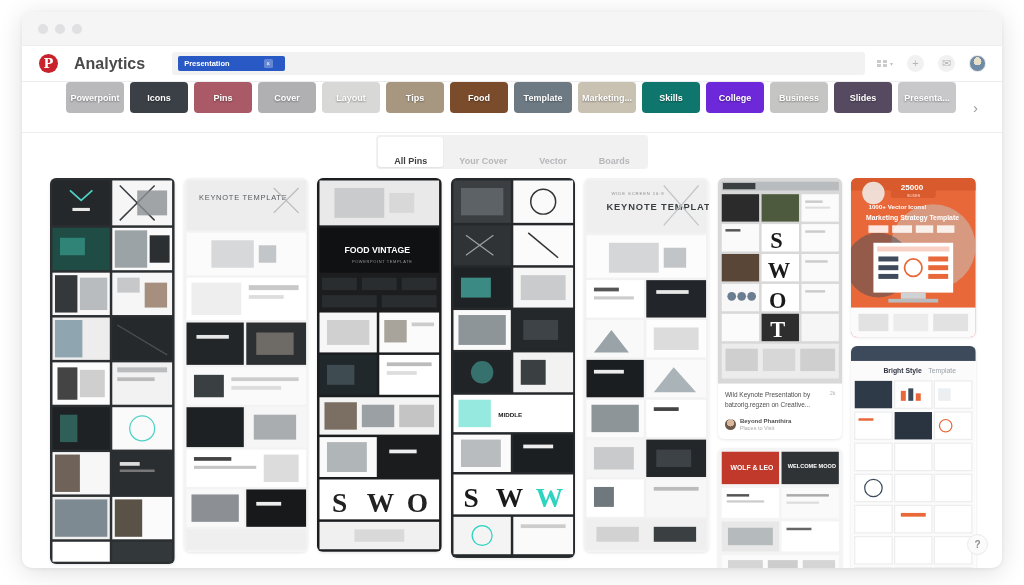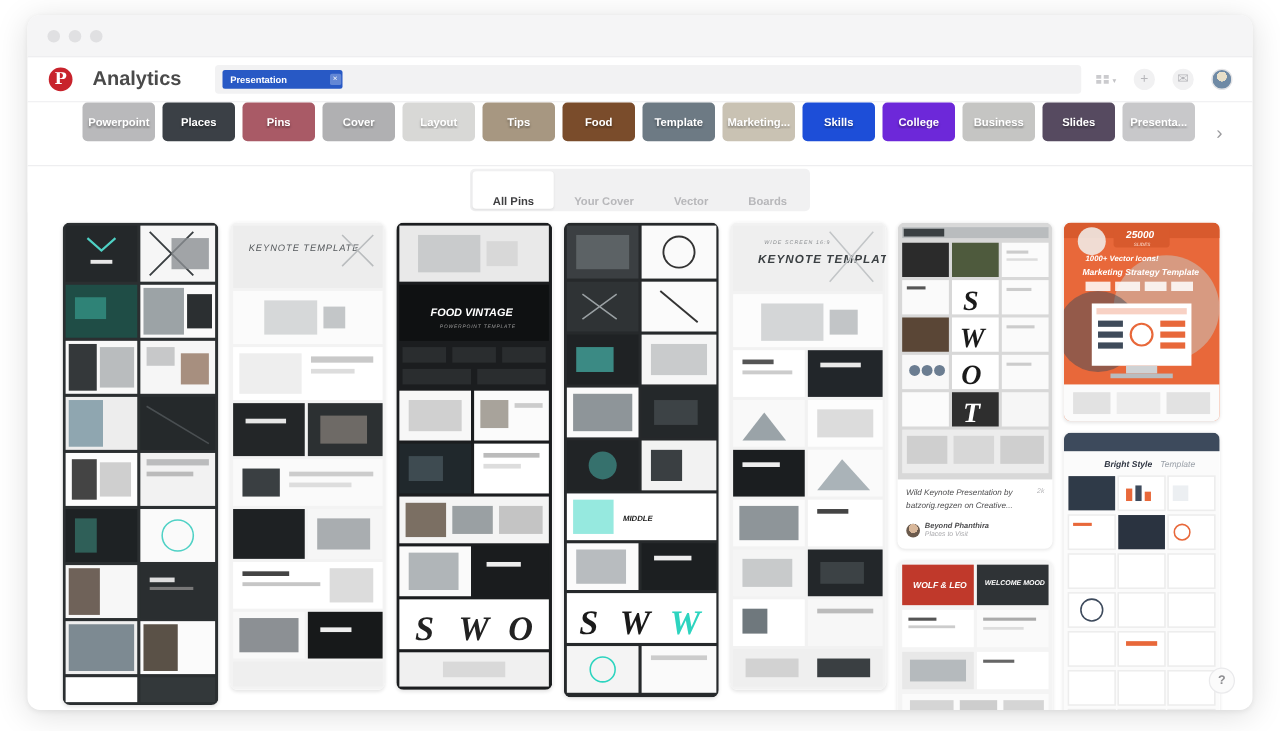--- a/index.html
+++ b/index.html
@@ -48,21 +48,21 @@
   }
   #search-zone { flex: 1; display: flex; align-items: center; margin-left: 27px; }
   #search-box {
     flex: 1; height: 23px; background: #f2f2f3; border-radius: 3px;
     display: flex; align-items: center; padding-left: 6px;
   }
   .tag-chip {
     display: inline-flex; align-items: center;
     background: #2859c5; color: #ffffff;
     height: 15px; border-radius: 2px;
-    padding: 0 1px 0 6px; font-size: 7.5px; font-weight: 700; gap: 28px;
+    padding: 0 12px 0 6px; font-size: 7.5px; font-weight: 700; gap: 28px;
   }
   .tag-chip .tag-x {
     margin-left: 6px; background: rgba(255,255,255,0.28);
     width: 9px; height: 9px; border-radius: 1.5px;
     font-size: 6.5px; line-height: 9px; text-align: center; font-weight: 400;
   }
   #header-actions { display: flex; align-items: center; gap: 14px; margin-left: 12px; }
   .hdr-ico { display: flex; align-items: center; color: #c3c3c6; }
   .grid-glyph { display: grid; grid-template-columns: 4px 4px; gap: 1.5px; }
   .grid-glyph i { display: block; width: 4px; height: 3px; background: #cbcbce; }
@@ -114,21 +114,20 @@
   #board {
     padding: 8px 26px 0 28px;
     display: flex; gap: 9px; align-items: flex-start;
     height: 398px; overflow: hidden;
   }
   .col { flex: 1 1 0; display: flex; flex-direction: column; gap: 9px; min-width: 0; }
   .pin {
     border-radius: 6px; overflow: hidden; background: #fff;
     box-shadow: 0 1px 3px rgba(0,0,0,0.10);
     position: relative;
-    font-style: italic;
   }
   .pin-img { width: 100%; display: block; }
   .pin-meta { padding: 6px 7px 7px 7px; }
   .pin-title { font-size: 6.5px; line-height: 1.55; color: #4d4d4f; padding-right: 20px; }
   .pin-count {
     position: absolute; right: 7px; font-size: 5.5px; color: #b4b4b7;
   }
   .pin-user { display: flex; align-items: center; gap: 4px; margin-top: 7px; }
   .user-av {
     width: 11px; height: 11px; border-radius: 50%; flex: none;
@@ -184,21 +183,21 @@
       <div class="circ-btn">✉</div>
       <div id="avatar"></div>
     </div>
   </div>
 
   <div id="categories">
     <div class="cat" style="background:#b9b9bb">
         <span>Powerpoint</span>
       </div>
     <div class="cat" style="background:#3b4046">
-        <span>Places</span>
+        <span>Icons</span>
       </div>
     <div class="cat" style="background:#a95a66">
         <span>Pins</span>
       </div>
     <div class="cat" style="background:#b0b0b2">
         <span>Cover</span>
       </div>
     <div class="cat" style="background:#d8d8d6">
         <span>Layout</span>
       </div>
@@ -207,21 +206,21 @@
       </div>
     <div class="cat" style="background:#7a4c2b">
         <span>Food</span>
       </div>
     <div class="cat" style="background:#6d7a84">
         <span>Template</span>
       </div>
     <div class="cat" style="background:#c9c2b3">
         <span>Marketing...</span>
       </div>
-    <div class="cat" style="background:#1d4ed8">
+    <div class="cat" style="background:#0f766e">
         <span>Skills</span>
       </div>
     <div class="cat" style="background:#6d28d9">
         <span>College</span>
       </div>
     <div class="cat" style="background:#c5c5c3">
         <span>Business</span>
       </div>
     <div class="cat" style="background:#564a60">
         <span>Slides</span>

